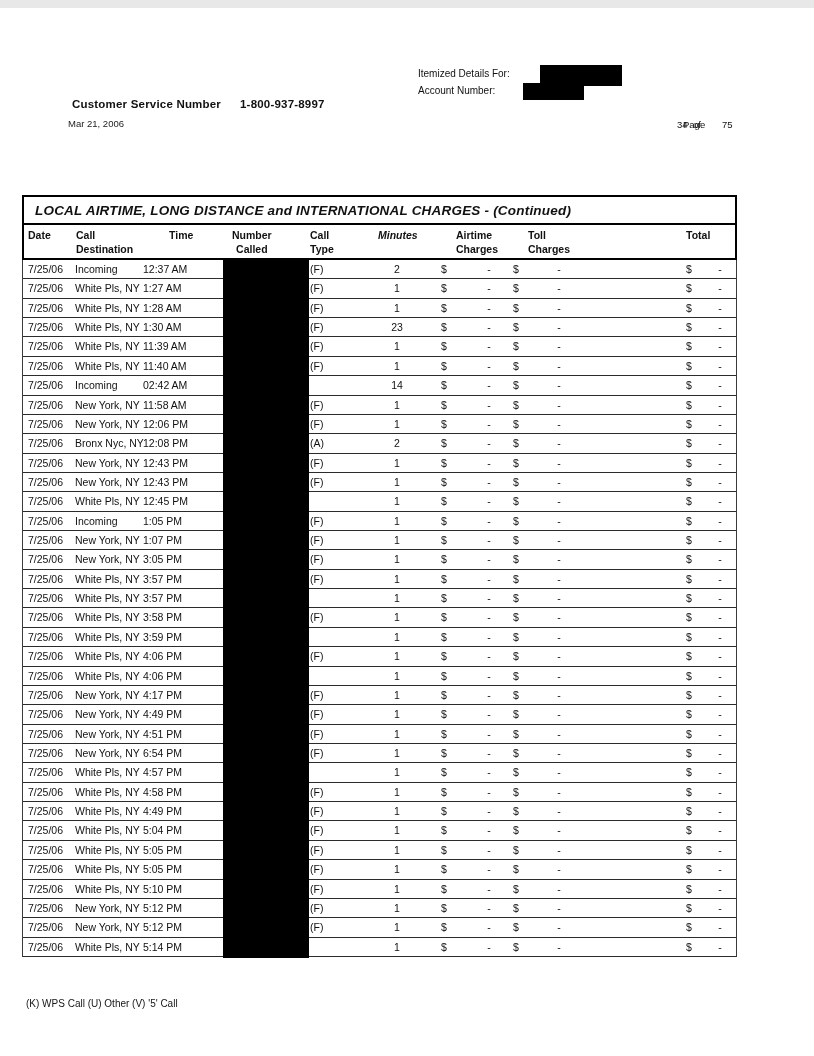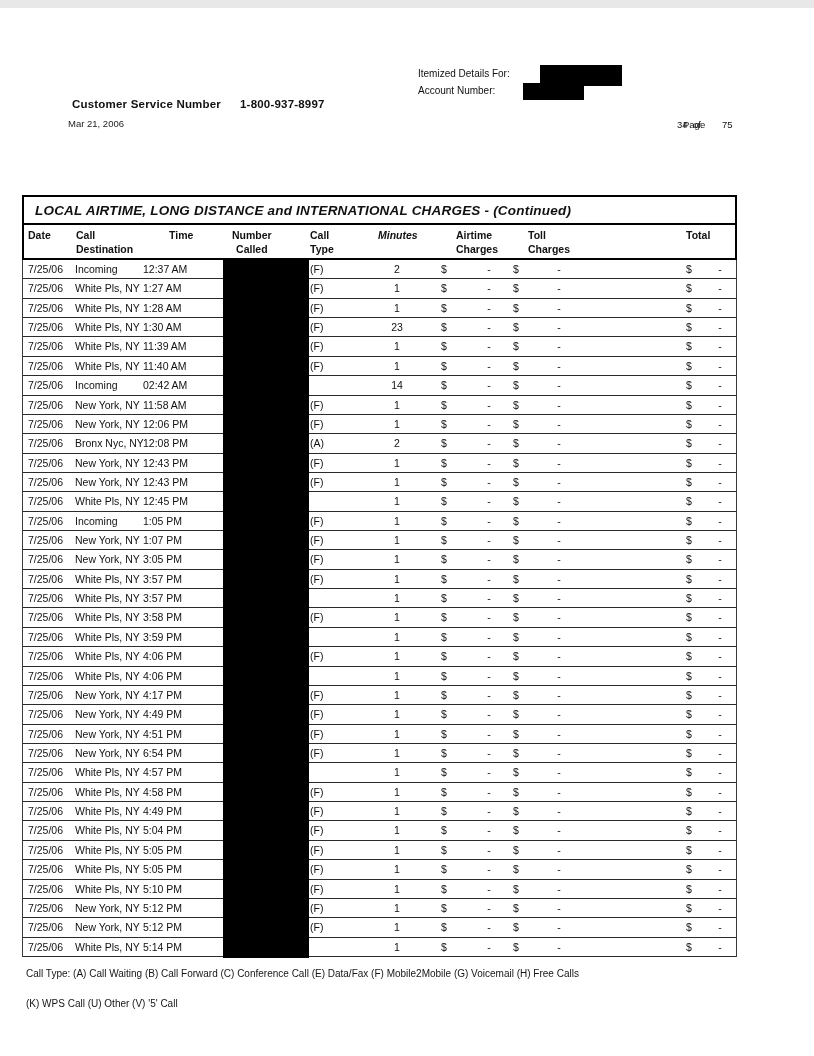--- a/index.html
+++ b/index.html
@@ -598,16 +598,15 @@
           <span class="cell c-air-cur">$</span>
           <span class="cell c-air">-</span>
           <span class="cell c-toll-cur">$</span>
           <span class="cell c-toll">-</span>
           <span class="cell c-total-cur">$</span>
           <span class="cell c-total">-</span>
         </div>
       </div>
   </div>
 
-  <span class="abs footnote-1">Call Type: (A) Call Waiting (B) Call Forward (C) Conference Call (E) Data/Fax (F) Mobile2Mobile (G) Voicemail (H) Free Calls</span>
   <span class="abs footnote-2">(K) WPS Call (U) Other (V) '5' Call</span>
 
 </div>
 
 </body></html>

